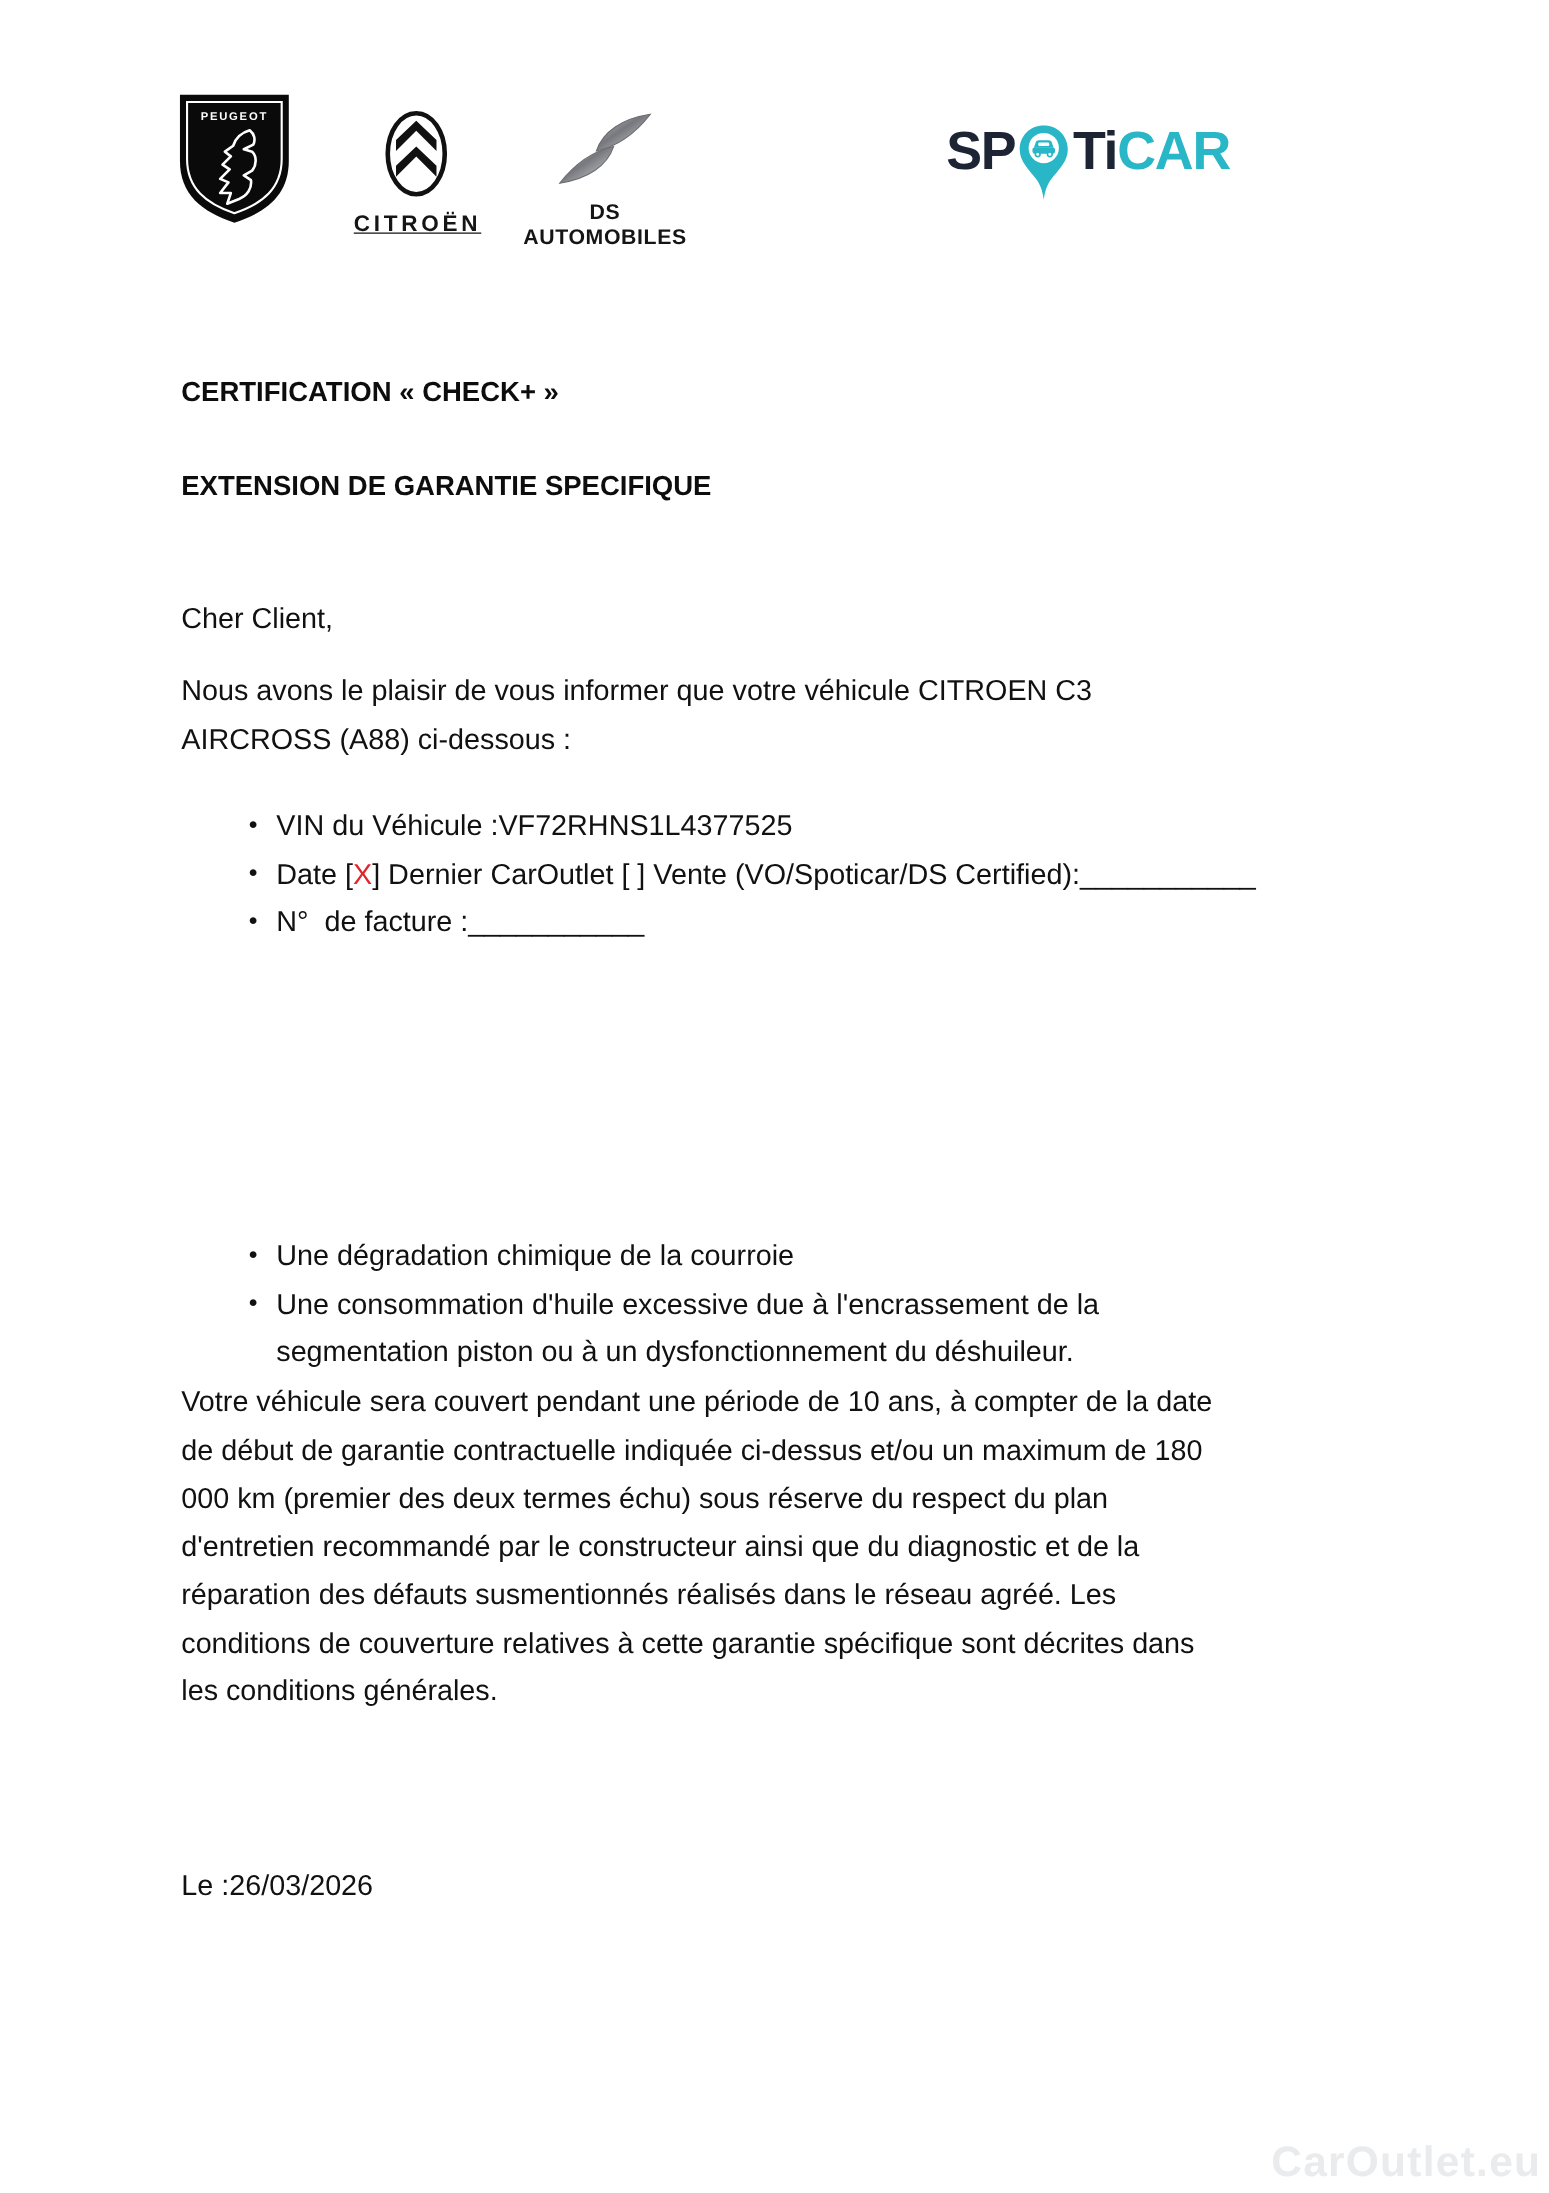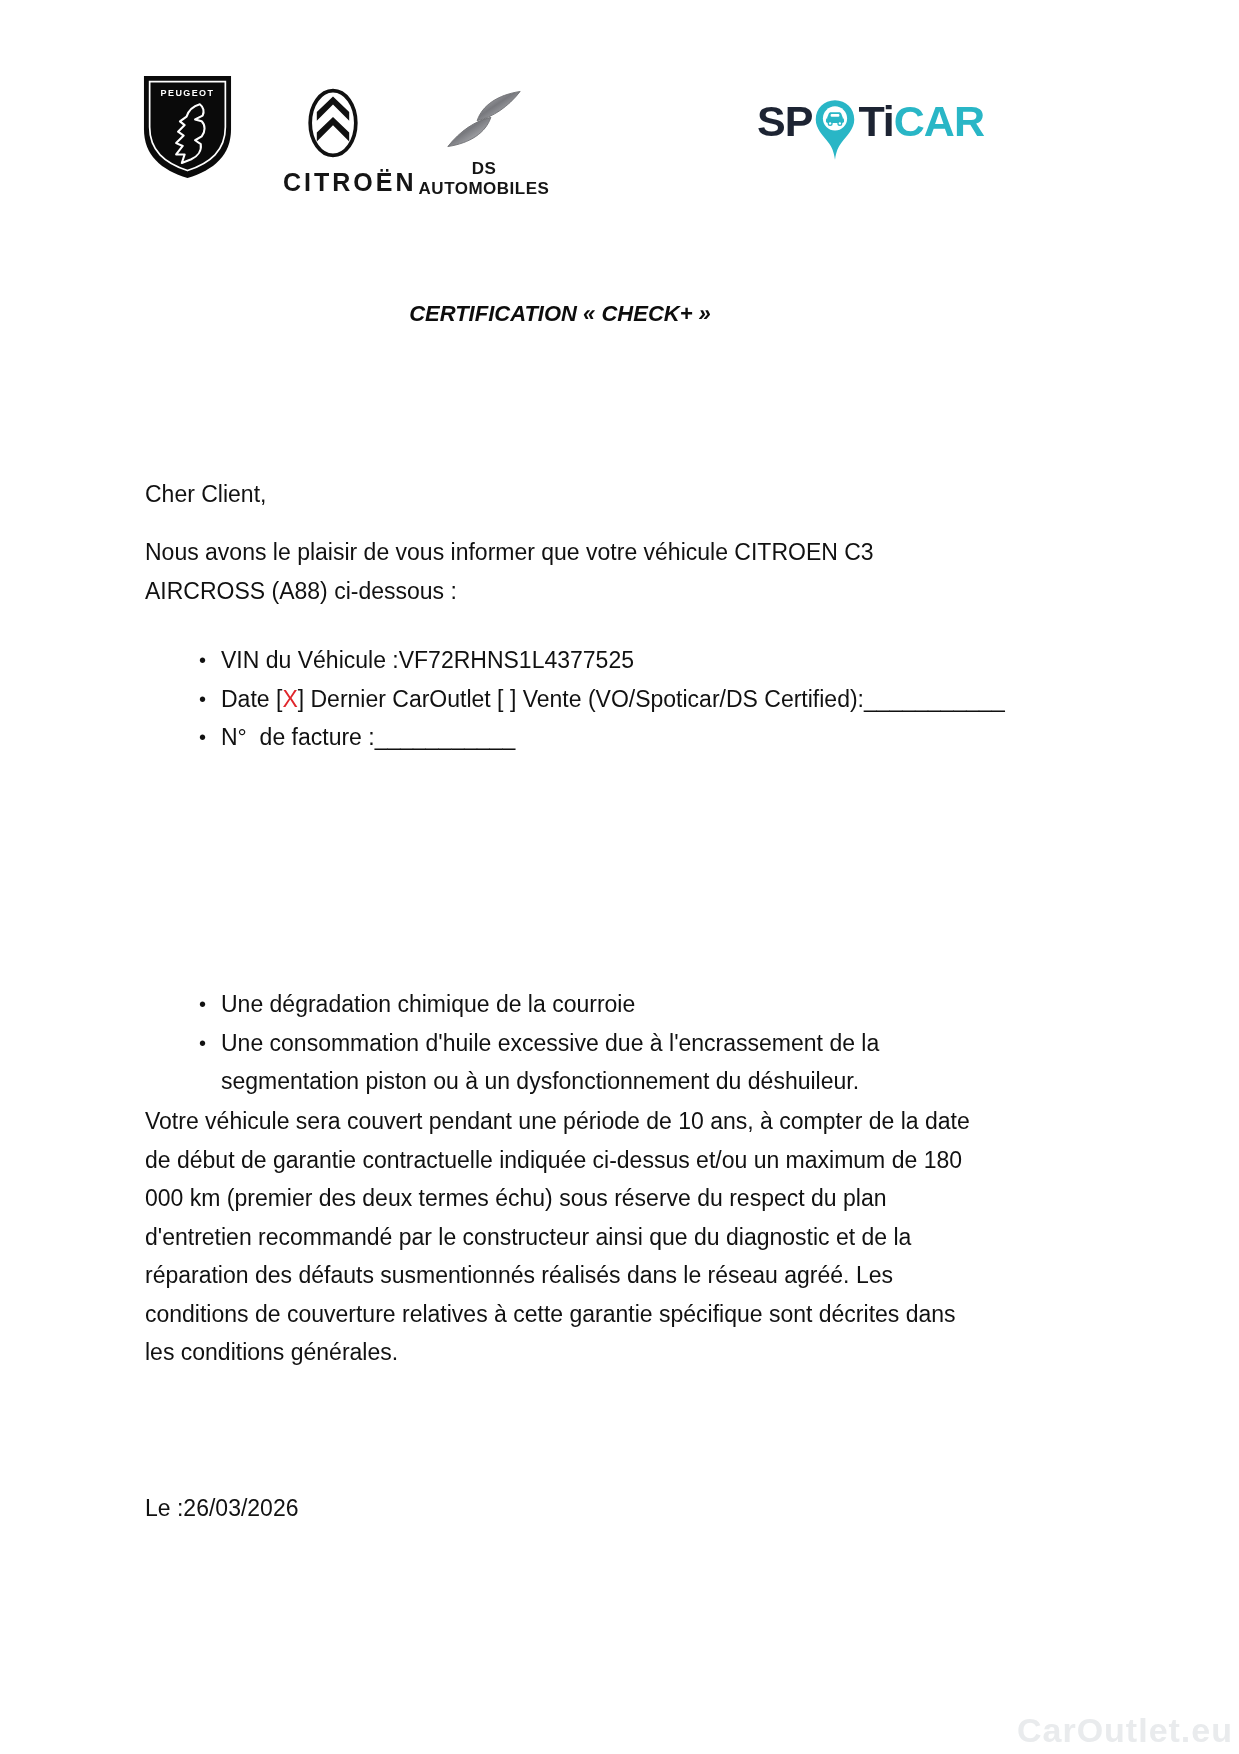--- a/index.html
+++ b/index.html
@@ -4,40 +4,40 @@
 <style>
   html,body{margin:0;padding:0;background:#ffffff;}
   .page{position:relative;width:1239px;height:1754px;background:#ffffff;overflow:hidden;
         font-family:"Liberation Sans",sans-serif;color:#111;}
 
   
   .logo-row{position:absolute;left:0;top:0;width:100%;height:210px;}
   .logo{position:absolute;}
   .peugeot{left:140px;top:74px;}
   .citroen{left:283px;top:84px;width:100px;text-align:center;}
-  .citroen .wordmark{display:block;margin-top:2px;font-size:25px;font-weight:700;letter-spacing:3px;color:#151515;}
+  .citroen .wordmark{display:block;margin-top:2px;font-size:18px;font-weight:700;letter-spacing:3px;color:#151515;text-decoration:underline;}
   .ds{left:408px;top:88px;width:152px;text-align:center;}
   .ds .wordmark{display:block;margin-top:5px;font-size:17px;font-weight:700;letter-spacing:.5px;color:#151515;}
   .opel-vauxhall{left:584px;top:84px;width:160px;}
   .opel-line{display:flex;align-items:center;height:42px;}
   .opel-line .wordmark{font-size:21px;font-weight:700;letter-spacing:7px;color:#1a1a1a;margin-right:2px;}
   .vauxhall-line{display:flex;align-items:center;margin-top:8px;height:46px;}
   .vauxhall-line .wordmark{font-size:16px;font-weight:800;letter-spacing:1.5px;color:#141414;margin-left:5px;}
   .spoticar{left:757px;top:98px;display:flex;align-items:flex-start;
             font-weight:800;font-size:43px;letter-spacing:-1px;line-height:46px;}
   .spoticar .navy{color:var(--spoticar-navy,#1d2433);}
   .spoticar .teal{color:var(--spoticar-teal,#29b6c6);}
   .spoticar svg{margin:1px 1px 0 1px;}
   .teal-fill{fill:var(--spoticar-teal,#29b6c6);}
   .teal-stroke{stroke:var(--spoticar-teal,#29b6c6);}
 
   
   .doc-text{font-size:23px;line-height:38.5px;white-space:pre-wrap;}
-  .title{position:absolute;left:145px;width:830px;text-align:center;
-         font-size:22px;font-weight:700;line-height:30px;color:#0d0d0d;font-style:italic;}
+  .title{position:absolute;left:145px;width:830px;text-align:left;
+         font-size:22px;font-weight:700;line-height:30px;color:#0d0d0d;}
   .title1{top:299px;}
   .title2{top:374px;}
   .salutation{position:absolute;left:145px;top:475px;}
   .intro{position:absolute;left:145px;top:533px;width:960px;}
   .para2{position:absolute;left:145px;top:837px;width:960px;}
   .para3{position:absolute;left:145px;top:1102px;width:960px;}
   .bottom-date{position:absolute;left:145px;top:1489px;}
 
   ul.bullets{position:absolute;left:145px;margin:16px;padding:0;list-style:none;width:980px;}
   ul.list1{top:625px;}
@@ -100,20 +100,21 @@
         <rect x="16" y="13.4" width="8" height="2.6" rx="1" fill="#ffffff"></rect>
         <circle class="teal-stroke" cx="15.6" cy="22" r="1.7" fill="#ffffff" stroke-width="1.2"></circle>
         <circle class="teal-stroke" cx="24.4" cy="22" r="1.7" fill="#ffffff" stroke-width="1.2"></circle>
       </svg>
       <span class="navy">Ti</span>
       <span class="teal">CAR</span>
     </div>
   </div>
 
   <div class="title title1">CERTIFICATION « CHECK+ »</div>
+  <div class="title title2">EXTENSION DE GARANTIE SPECIFIQUE</div>
 
   <div class="doc-text salutation">Cher Client,</div>
 
   <div class="doc-text intro">Nous avons le plaisir de vous informer que votre véhicule CITROEN C3
 AIRCROSS (A88) ci-dessous :</div>
 
   <ul class="bullets list1">
     <li>VIN du Véhicule :VF72RHNS1L4377525</li>
     <li><span>Date [</span><span class="red">X</span><span>] Dernier CarOutlet [ ] Vente (VO/Spoticar/DS Certified):</span><span>___________</span></li>
     <li><span>N°  de facture :</span><span>___________</span></li>

